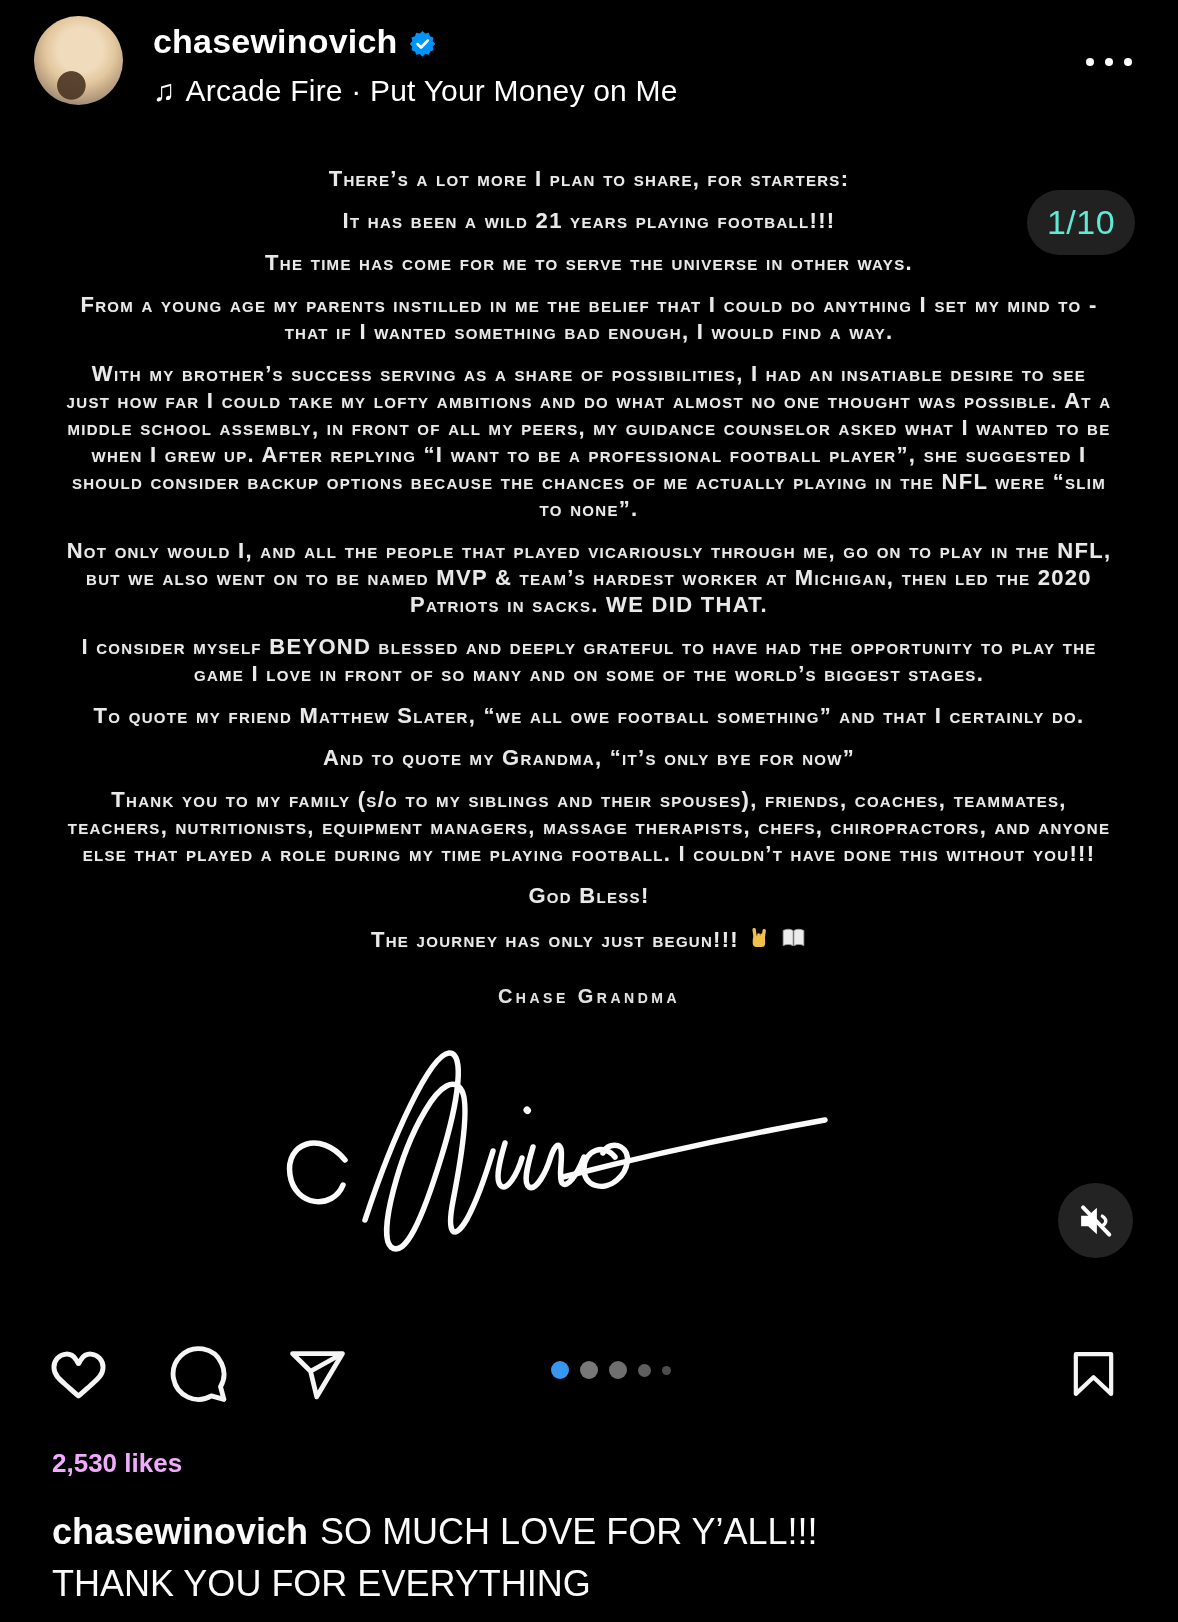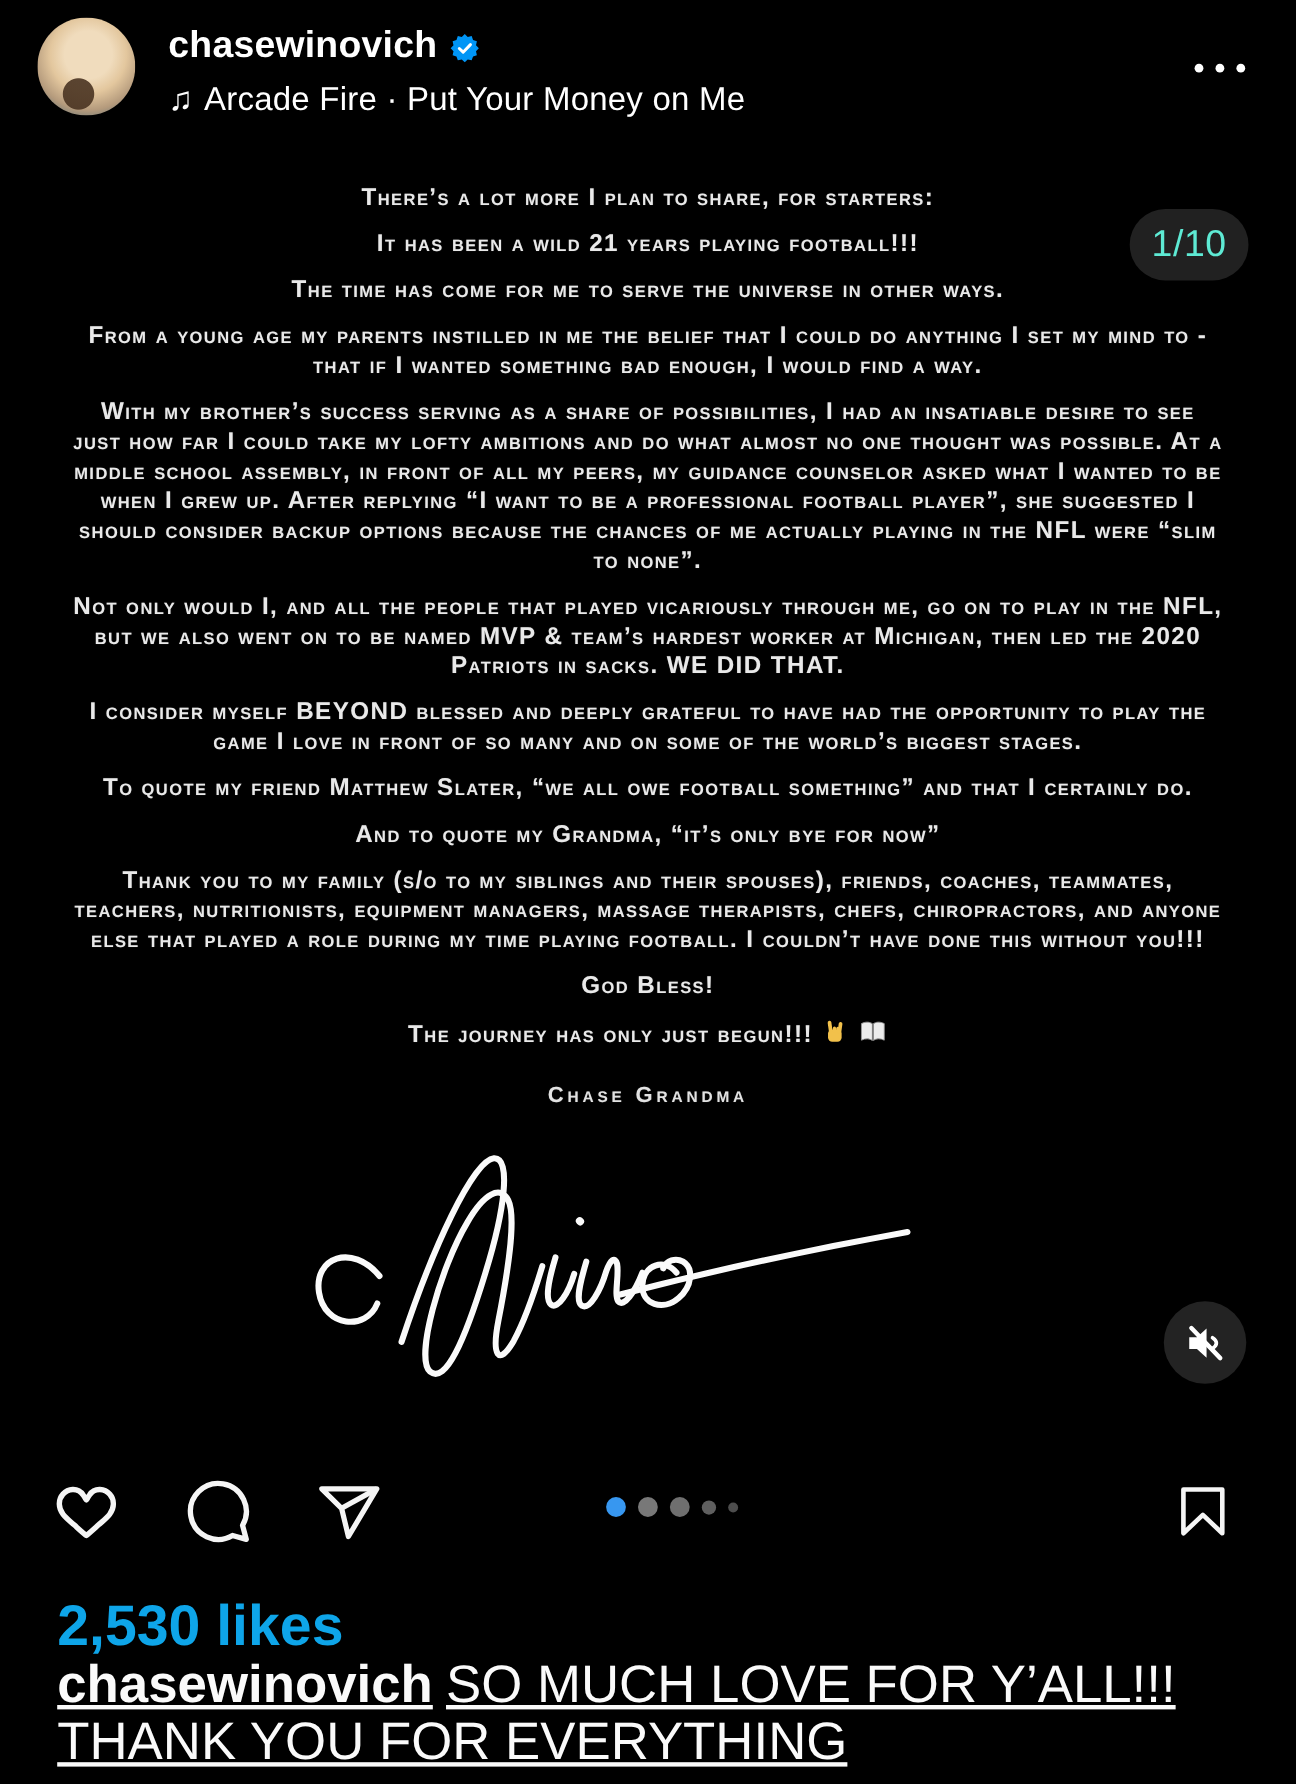--- a/index.html
+++ b/index.html
@@ -58,22 +58,22 @@
   .action-icon svg { display:block; }
   .icon-like    { left:47px;  top:1344px; width:63px; height:62px; }
   .icon-comment { left:168px; top:1343px; width:61px; height:62px; }
   .icon-share   { left:285px; top:1346px; width:65px; height:60px; }
   .icon-save    { left:1067px; top:1345px; width:53px; height:58px; }
   .icon-like svg, .icon-comment svg, .icon-share svg, .icon-save svg { width:100%; height:100%; }
   .dots { position:absolute; left:551px; top:1361px; height:18px; display:flex; align-items:center; gap:11px; }
   .dots i { display:block; border-radius:50%; }
 
   
-  .likes { position:absolute; left:52px; top:1448px; font-size:52px; font-weight:700; color:#0ea5e9; }
-  .caption { position:absolute; left:52px; top:1506px; width:1090px; font-size:48px; line-height:52px; color:#fafafa; font-weight:400;text-decoration:underline; }
+  .likes { position:absolute; left:52px; top:1448px; font-size:26px; font-weight:700; color:#f0abfc; }
+  .caption { position:absolute; left:52px; top:1506px; width:1090px; font-size:36px; line-height:52px; color:#fafafa; font-weight:400; }
   .caption .cap-user { font-weight:700; margin-right:12px; }
 </style>
 </head>
 <body>
 
 <div class="header">
   <div class="avatar"></div>
   <div class="username-row">
     <span class="username">chasewinovich</span>
     <svg class="verified" viewBox="0 0 24 24">

